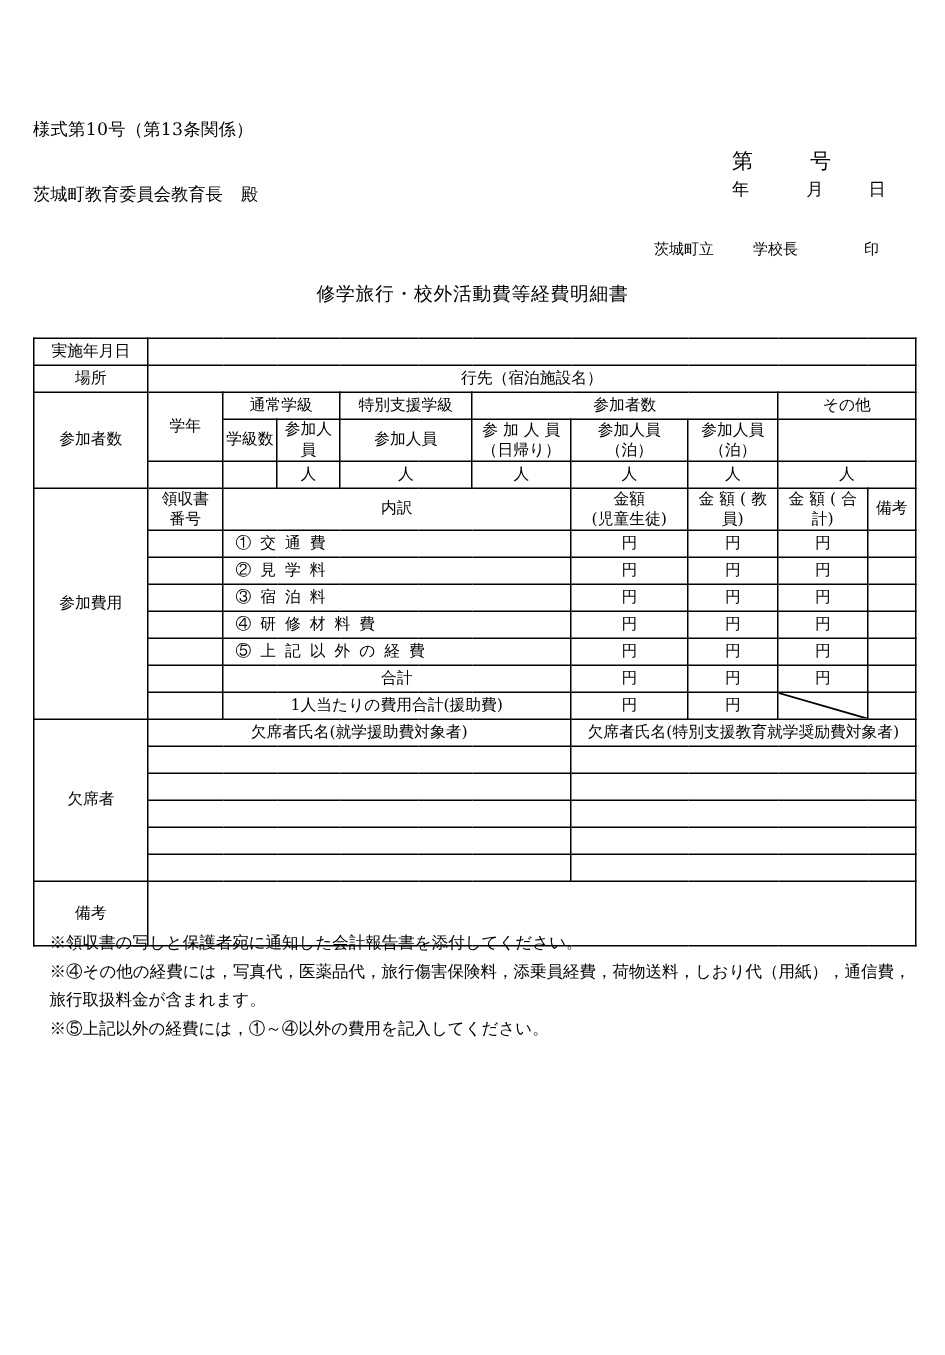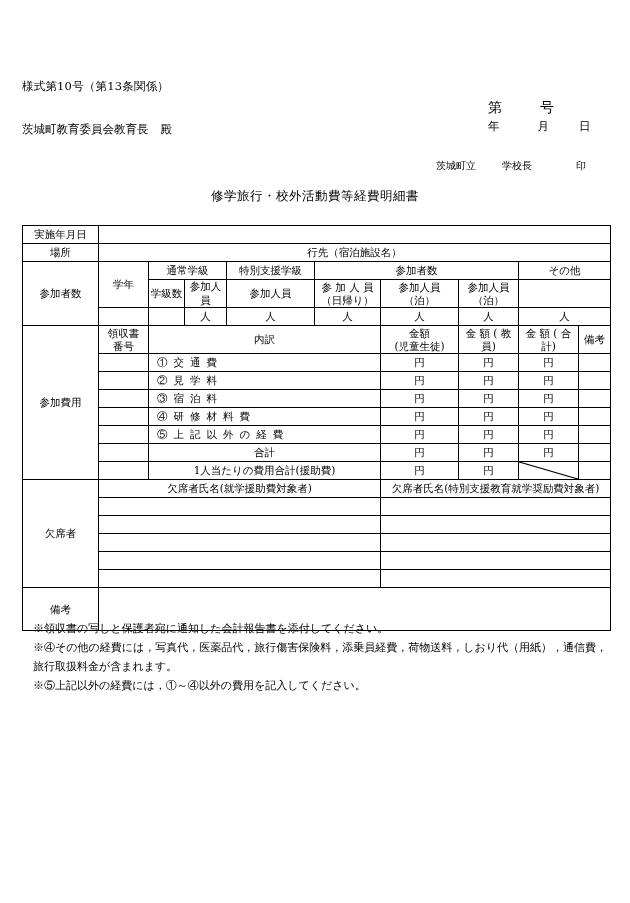--- a/index.html
+++ b/index.html
@@ -146,20 +146,21 @@
   }
 
   
   .notes {
     position: absolute;
     left: 20px;
     top: 620px;
     width: 596px;
     font-size: 11px;
     line-height: 1.72;
+    font-family: Liberation Serif, serif;
   }
   .note {
     display: block;
     text-indent: 0;
     padding-left: 13px;
     margin: 0 0 0 0;
     position: relative;
   }
 </style>
 </head>

